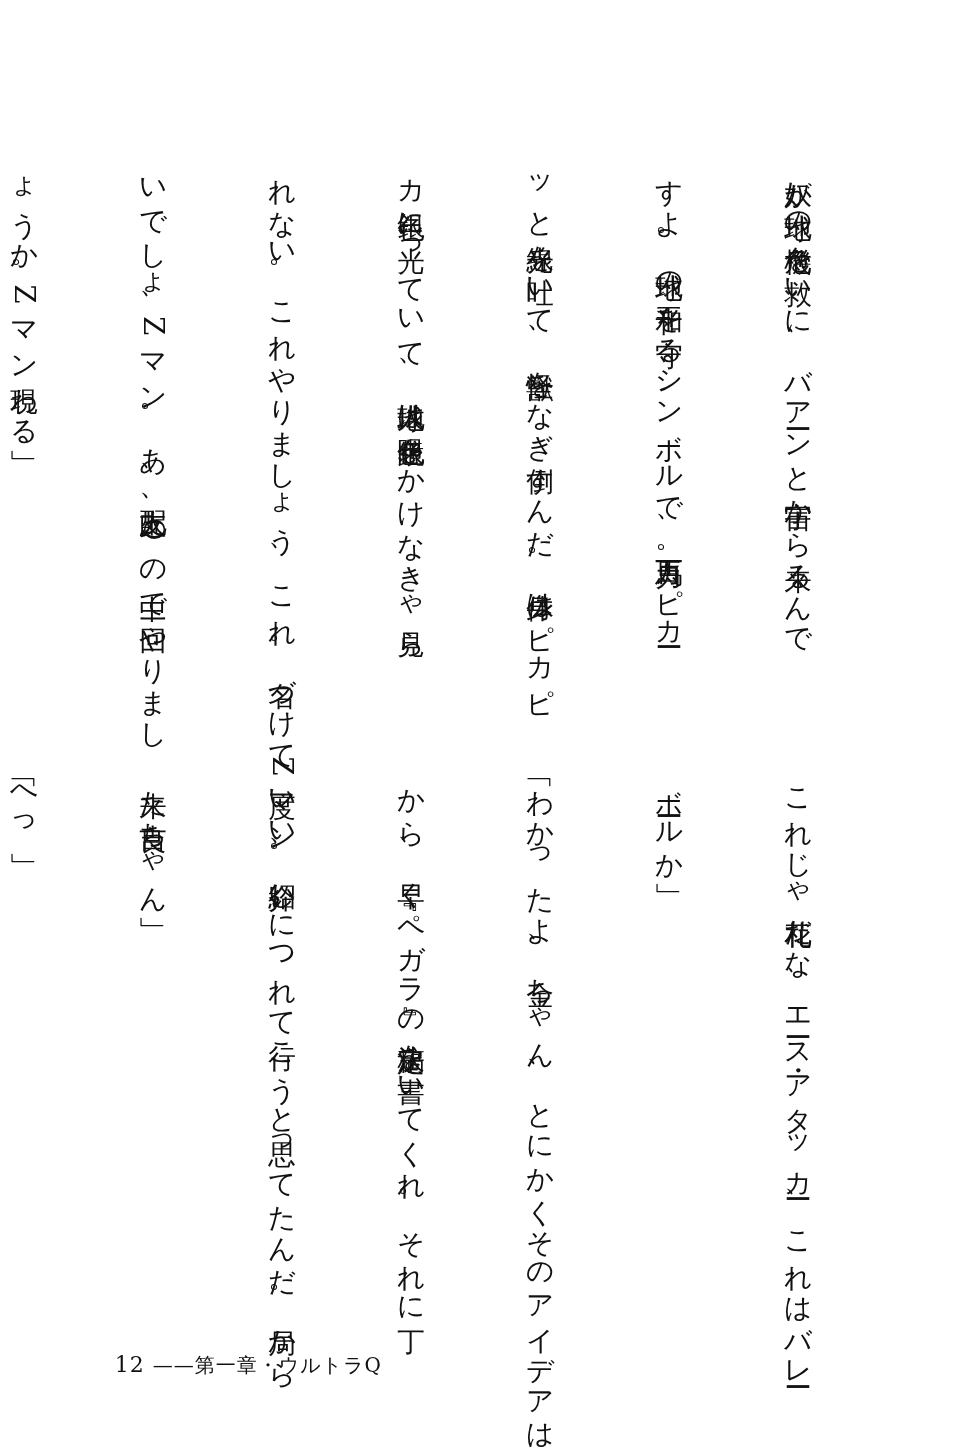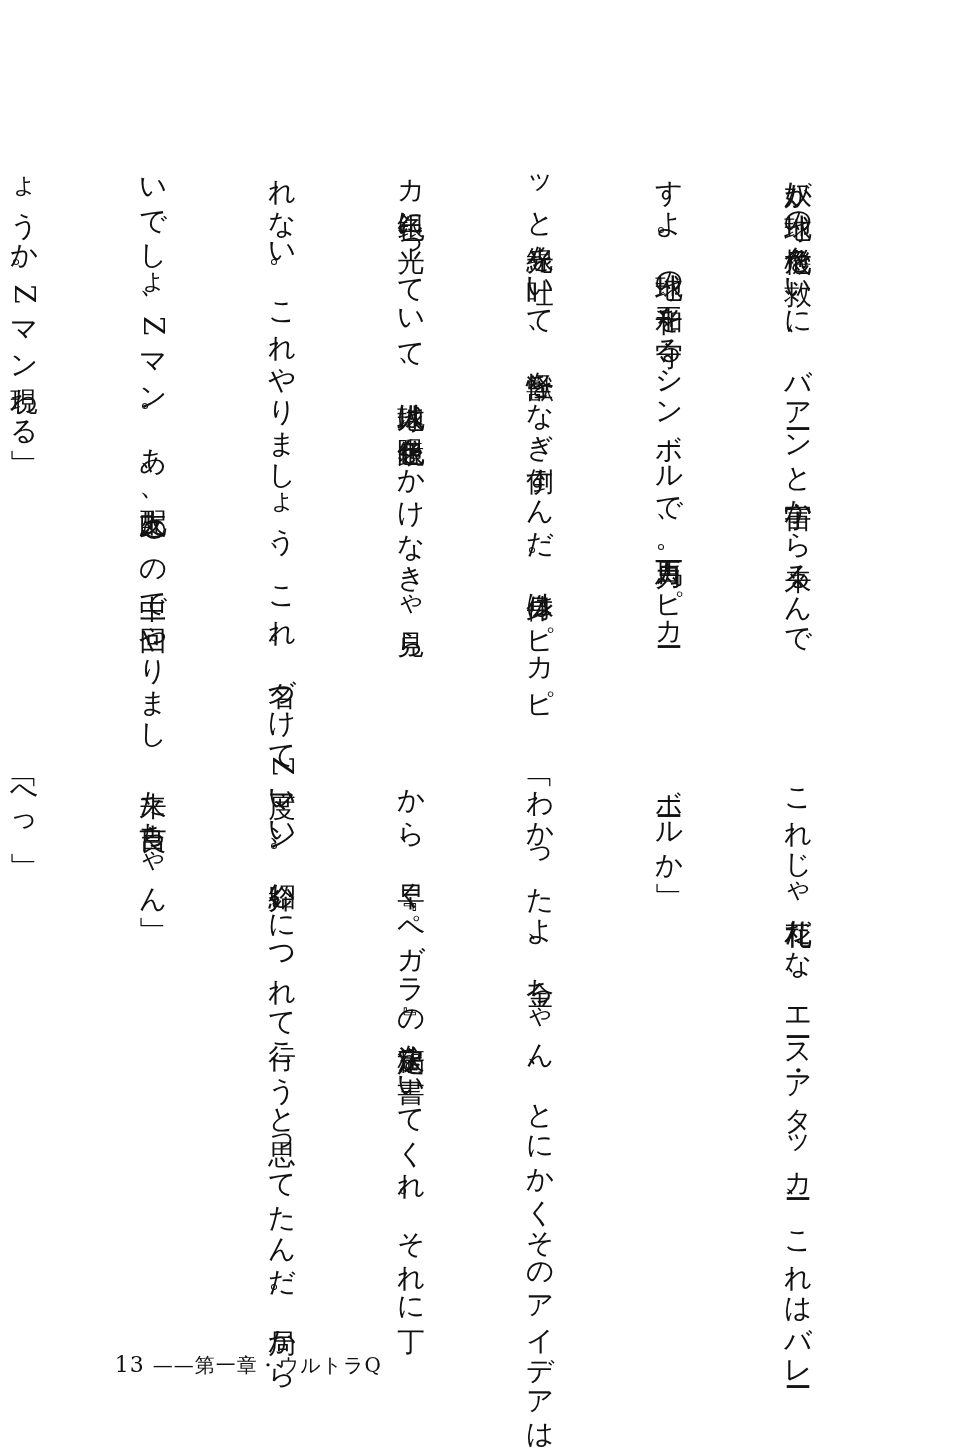--- a/index.html
+++ b/index.html
@@ -68,14 +68,14 @@
   
   
   
   
   
   
   
 </div>
 
 <div class="folio">
-  <span class="num">13</span><span>——第一章・ウルトラQ</span>
+  <span class="num">12</span><span>——第一章・ウルトラQ</span>
 </div>
 
 </body></html>

